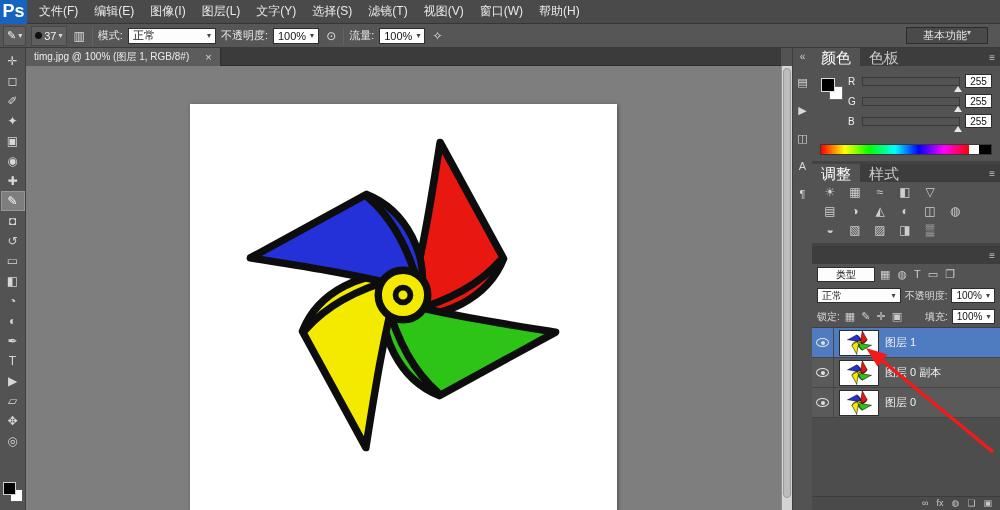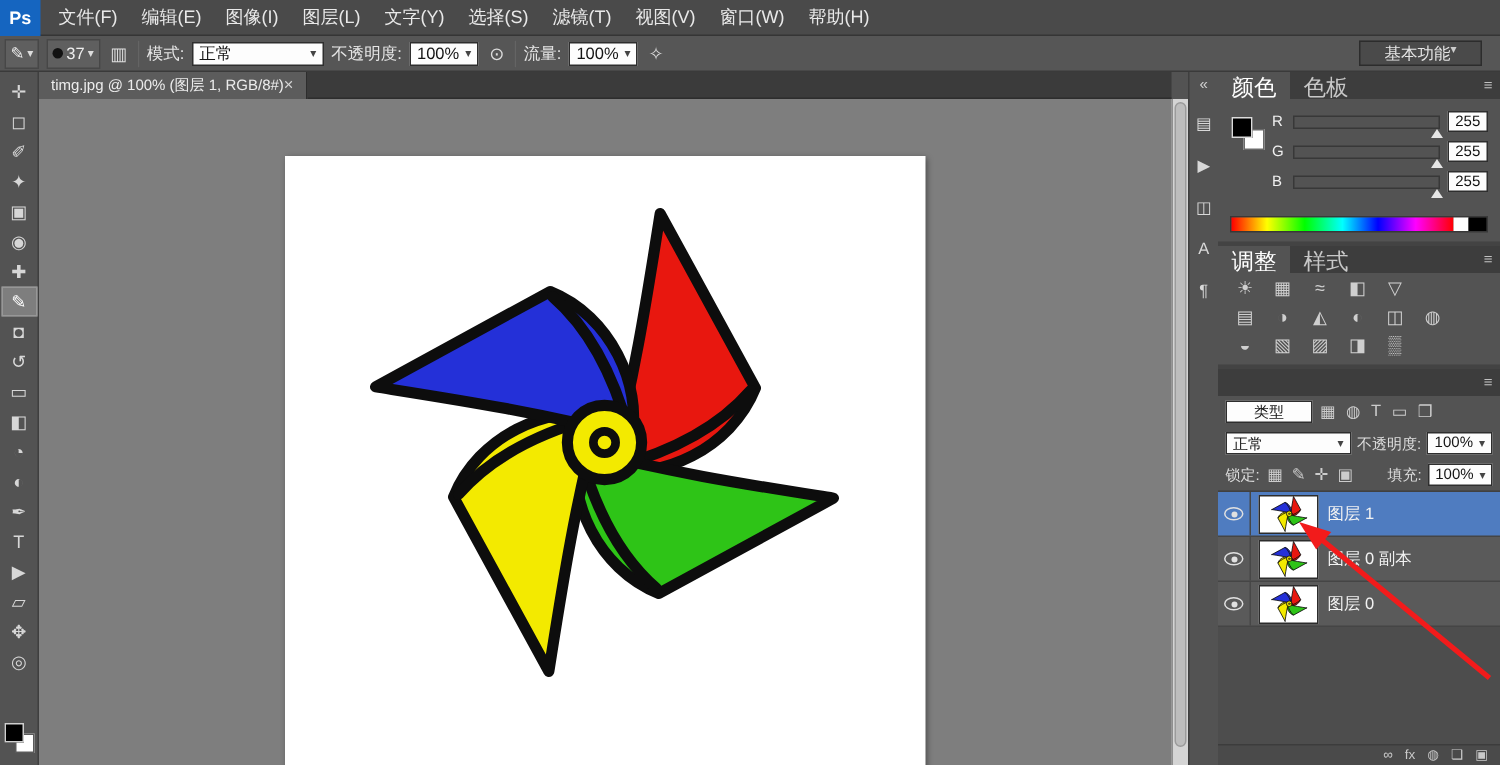--- a/index.html
+++ b/index.html
@@ -2,21 +2,21 @@
 <html><head>
 <meta charset="utf-8">
 <style>
   * { box-sizing: border-box; margin: 0; padding: 0; }
   html,body { width:1000px; height:510px; overflow:hidden; }
   body { font-family:"Liberation Sans","DejaVu Sans",sans-serif; background:#535353; position:relative; }
   .stage { position:absolute; left:0; top:0; width:1000px; height:510px; background:#535353; }
 
   
   .menubar { position:absolute; left:0; top:0; width:1000px; height:24px; background:#4a4a4a; border-bottom:1px solid #353535; display:flex; align-items:center; color:#e9e9e9; font-size:12px; }
-  .ps-logo { width:27px; height:24px; background:#1565c0; color:#fff; font-weight:bold; font-size:12px; display:flex; align-items:center; justify-content:center; margin-right:4px; }
+  .ps-logo { width:27px; height:24px; background:#1565c0; color:#fff; font-weight:bold; font-size:18px; display:flex; align-items:center; justify-content:center; margin-right:4px; }
   .menu-item { padding:0 8px; height:24px; display:flex; align-items:center; cursor:default; }
 
   
   .optionsbar { position:absolute; left:0; top:24px; width:1000px; height:24px; background:#565656; border-bottom:1px solid #3a3a3a; display:flex; align-items:center; font-size:11px; color:#e5e5e5; padding-left:3px; gap:5px; }
   .sep { width:1px; height:18px; background:#434343; border-right:1px solid #646464; }
   .ctrl { background:#fdfdfd; color:#151515; border:1px solid #2e2e2e; height:16px; display:inline-flex; align-items:center; padding:0 4px; gap:4px; font-size:11px; white-space:nowrap; }
   .caret { font-size:8px; color:#444; }
   .tool-box { display:inline-flex; align-items:center; gap:2px; border:1px solid #474747; background:#5f5f5f; height:20px; padding:0 3px; color:#eee; }
   .tool-box .caret { color:#ddd; }
   .obar-icon { color:#dcdcdc; font-size:12px; padding:0 2px; }
@@ -27,21 +27,21 @@
   
   .toolbar { position:absolute; left:0; top:48px; width:26px; bottom:0; background:#535353; border-right:1px solid #3f3f3f; display:flex; flex-direction:column; align-items:center; padding-top:3px; }
   .tool { width:24px; height:20px; display:flex; align-items:center; justify-content:center; color:#d7d7d7; font-size:12px; cursor:default; }
   .tool.selected { background:#7e7e7e; border:1px solid #979797; color:#fff; }
   .swatches { margin-top:auto; margin-bottom:8px; position:relative; width:20px; height:20px; }
   .swatch-fg { position:absolute; left:0; top:0; width:13px; height:13px; background:#000; border:1px solid #cfcfcf; z-index:2; }
   .swatch-bg { position:absolute; right:0; bottom:0; width:13px; height:13px; background:#fff; border:1px solid #5a5a5a; }
 
   
   .tabbar { position:absolute; left:26px; top:48px; width:755px; height:18px; background:#3b3b3b; border-bottom:1px solid #2d2d2d; display:flex; }
-  .doc-tab { height:18px; background:#5c5c5c; color:#ececec; font-size:10px; display:inline-flex; align-items:center; gap:0; padding:0 8px; border-right:1px solid #2d2d2d; }
+  .doc-tab { height:18px; background:#5c5c5c; color:#ececec; font-size:10px; display:inline-flex; align-items:center; gap:16px; padding:0 8px; border-right:1px solid #2d2d2d; }
   .doc-tab .close { color:#d5d5d5; font-size:11px; cursor:default; }
   .canvas { position:absolute; left:26px; top:66px; width:755px; height:444px; background:#7e7e7e; overflow:hidden; }
   .doc { position:absolute; left:164px; top:38px; width:427px; height:440px; background:#ffffff; box-shadow:1px 1px 4px rgba(0,0,0,.4); }
   .pinwheel-svg { position:absolute; left:48px; top:26px; }
 
   .vscroll { position:absolute; left:781px; top:66px; width:11px; height:444px; background:#d4d4d4; border-left:1px solid #8f8f8f; }
   .vthumb { margin:2px 1px; height:430px; background:#bdbdbd; border:1px solid #9b9b9b; border-radius:4px; }
 
   
   .dock { position:absolute; left:792px; top:48px; width:20px; bottom:0; background:#535353; border-left:1px solid #3f3f3f; display:flex; flex-direction:column; align-items:center; color:#dcdcdc; }

